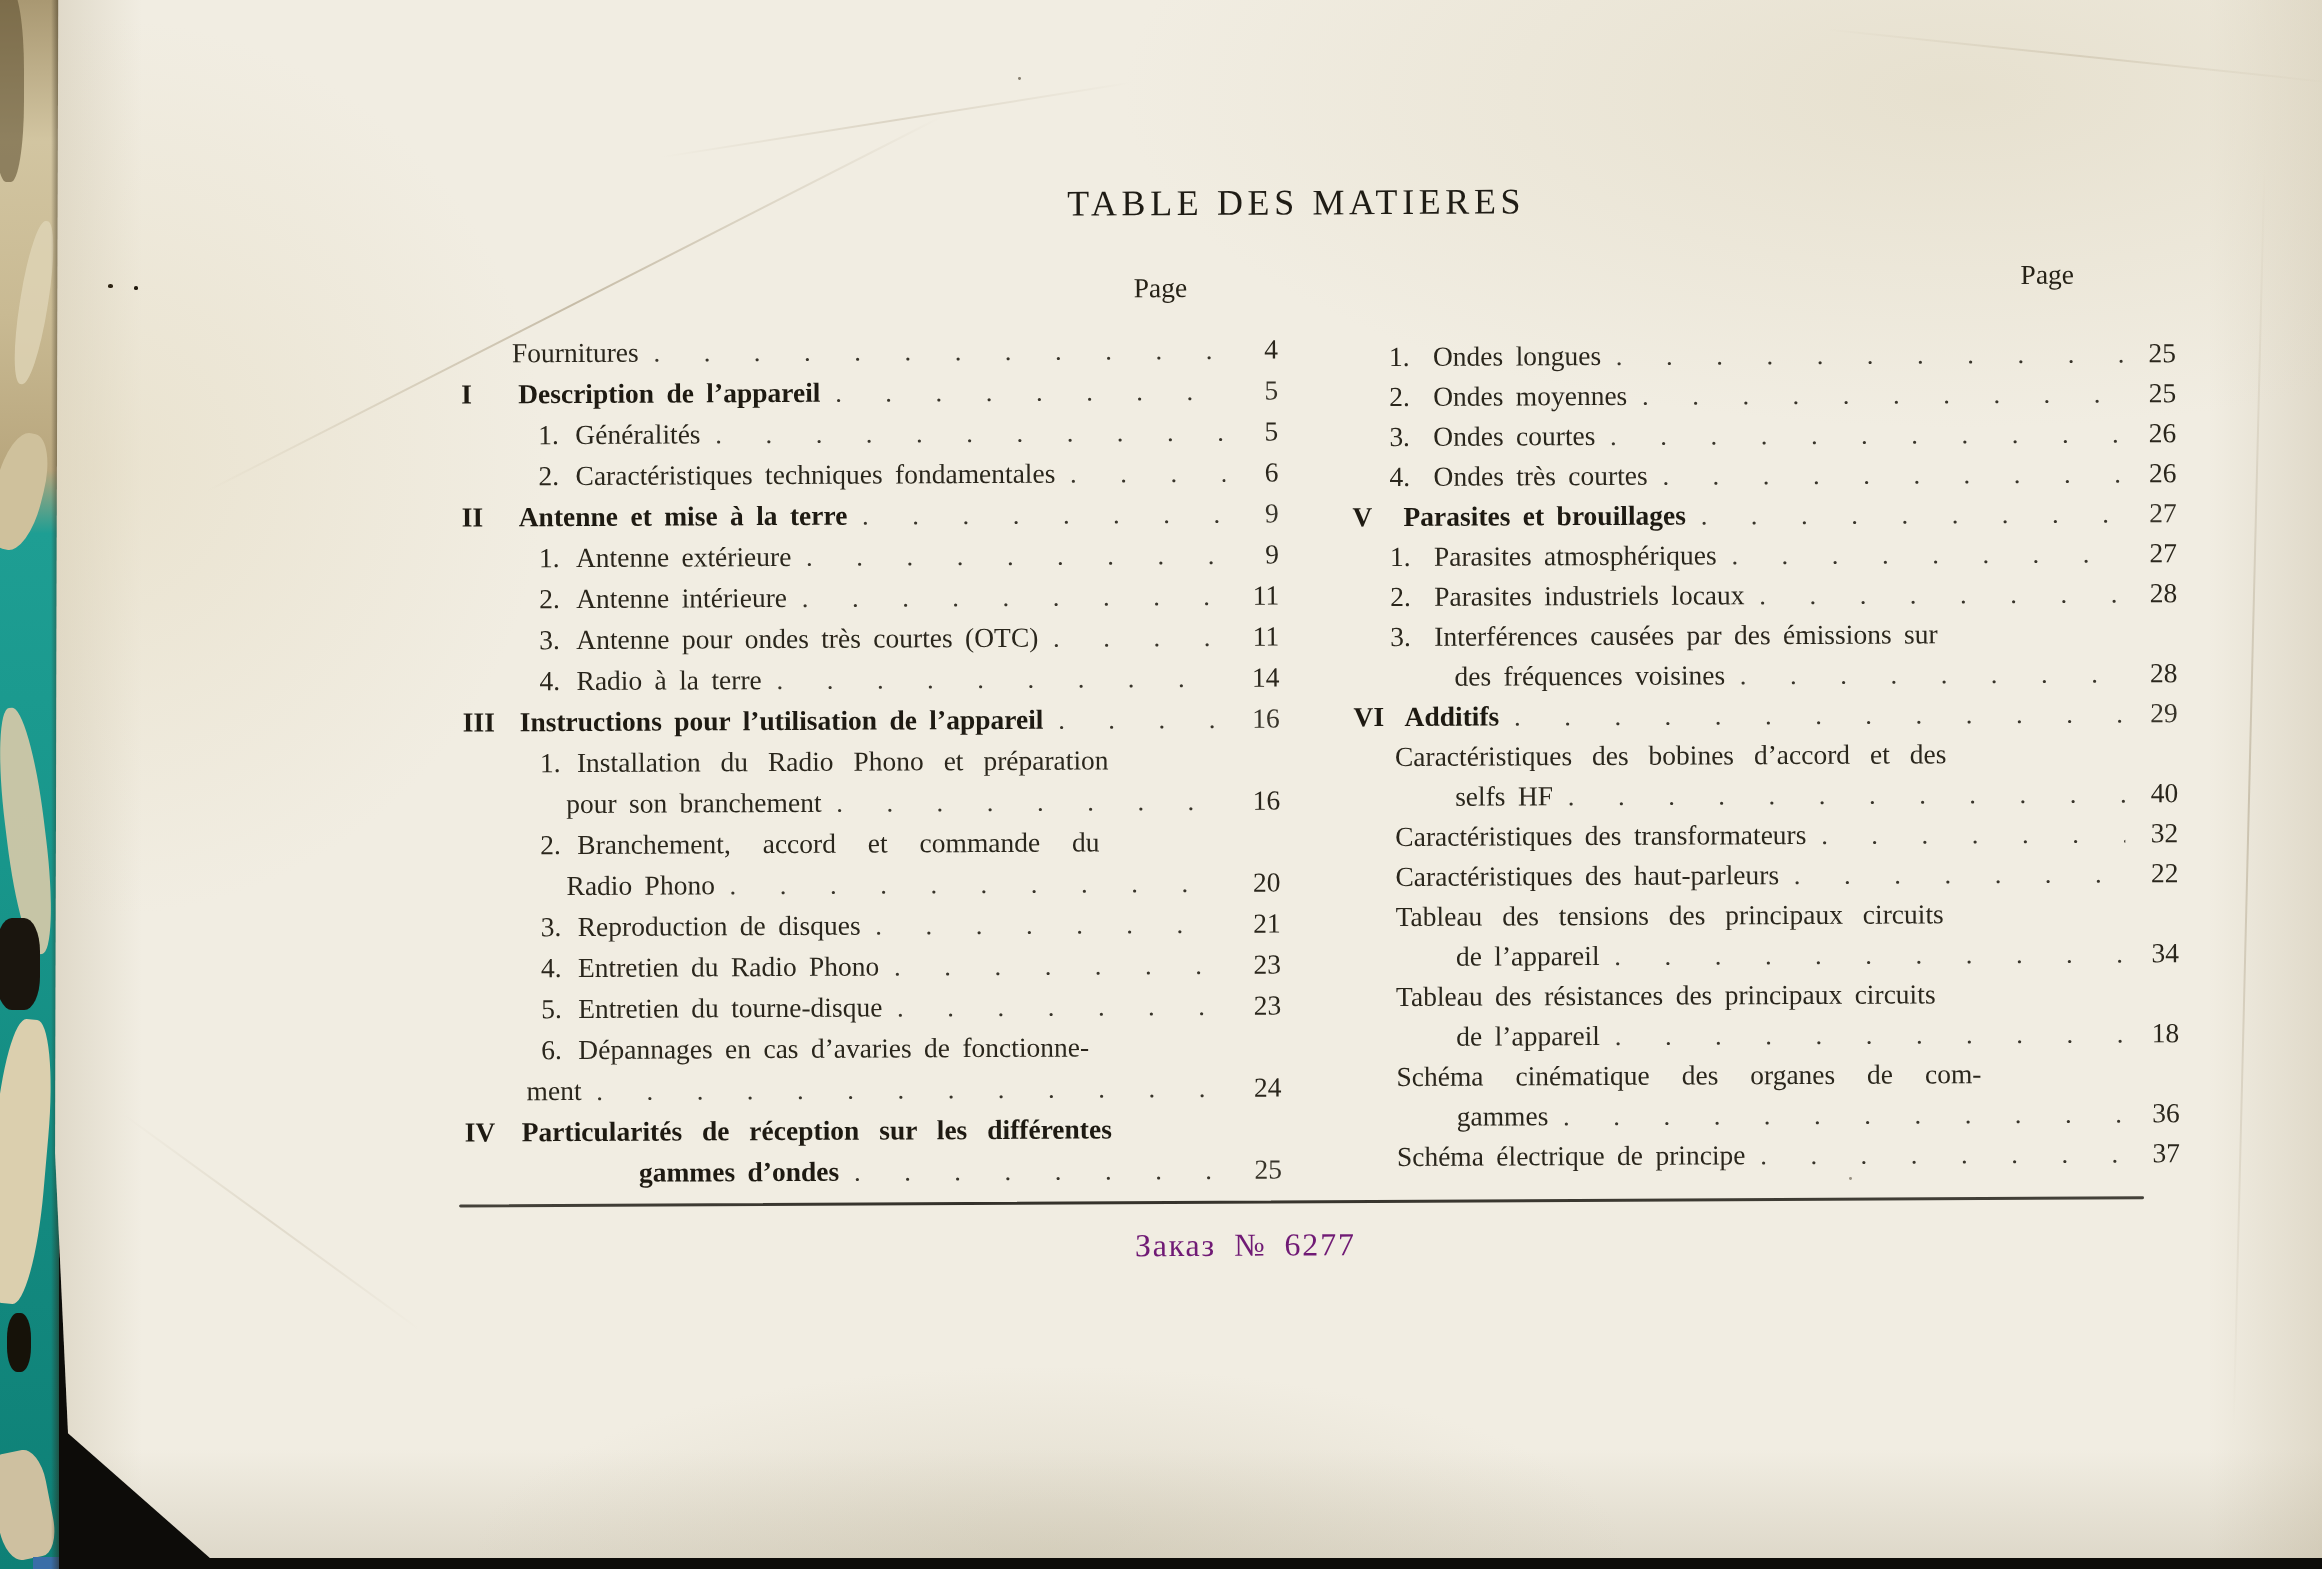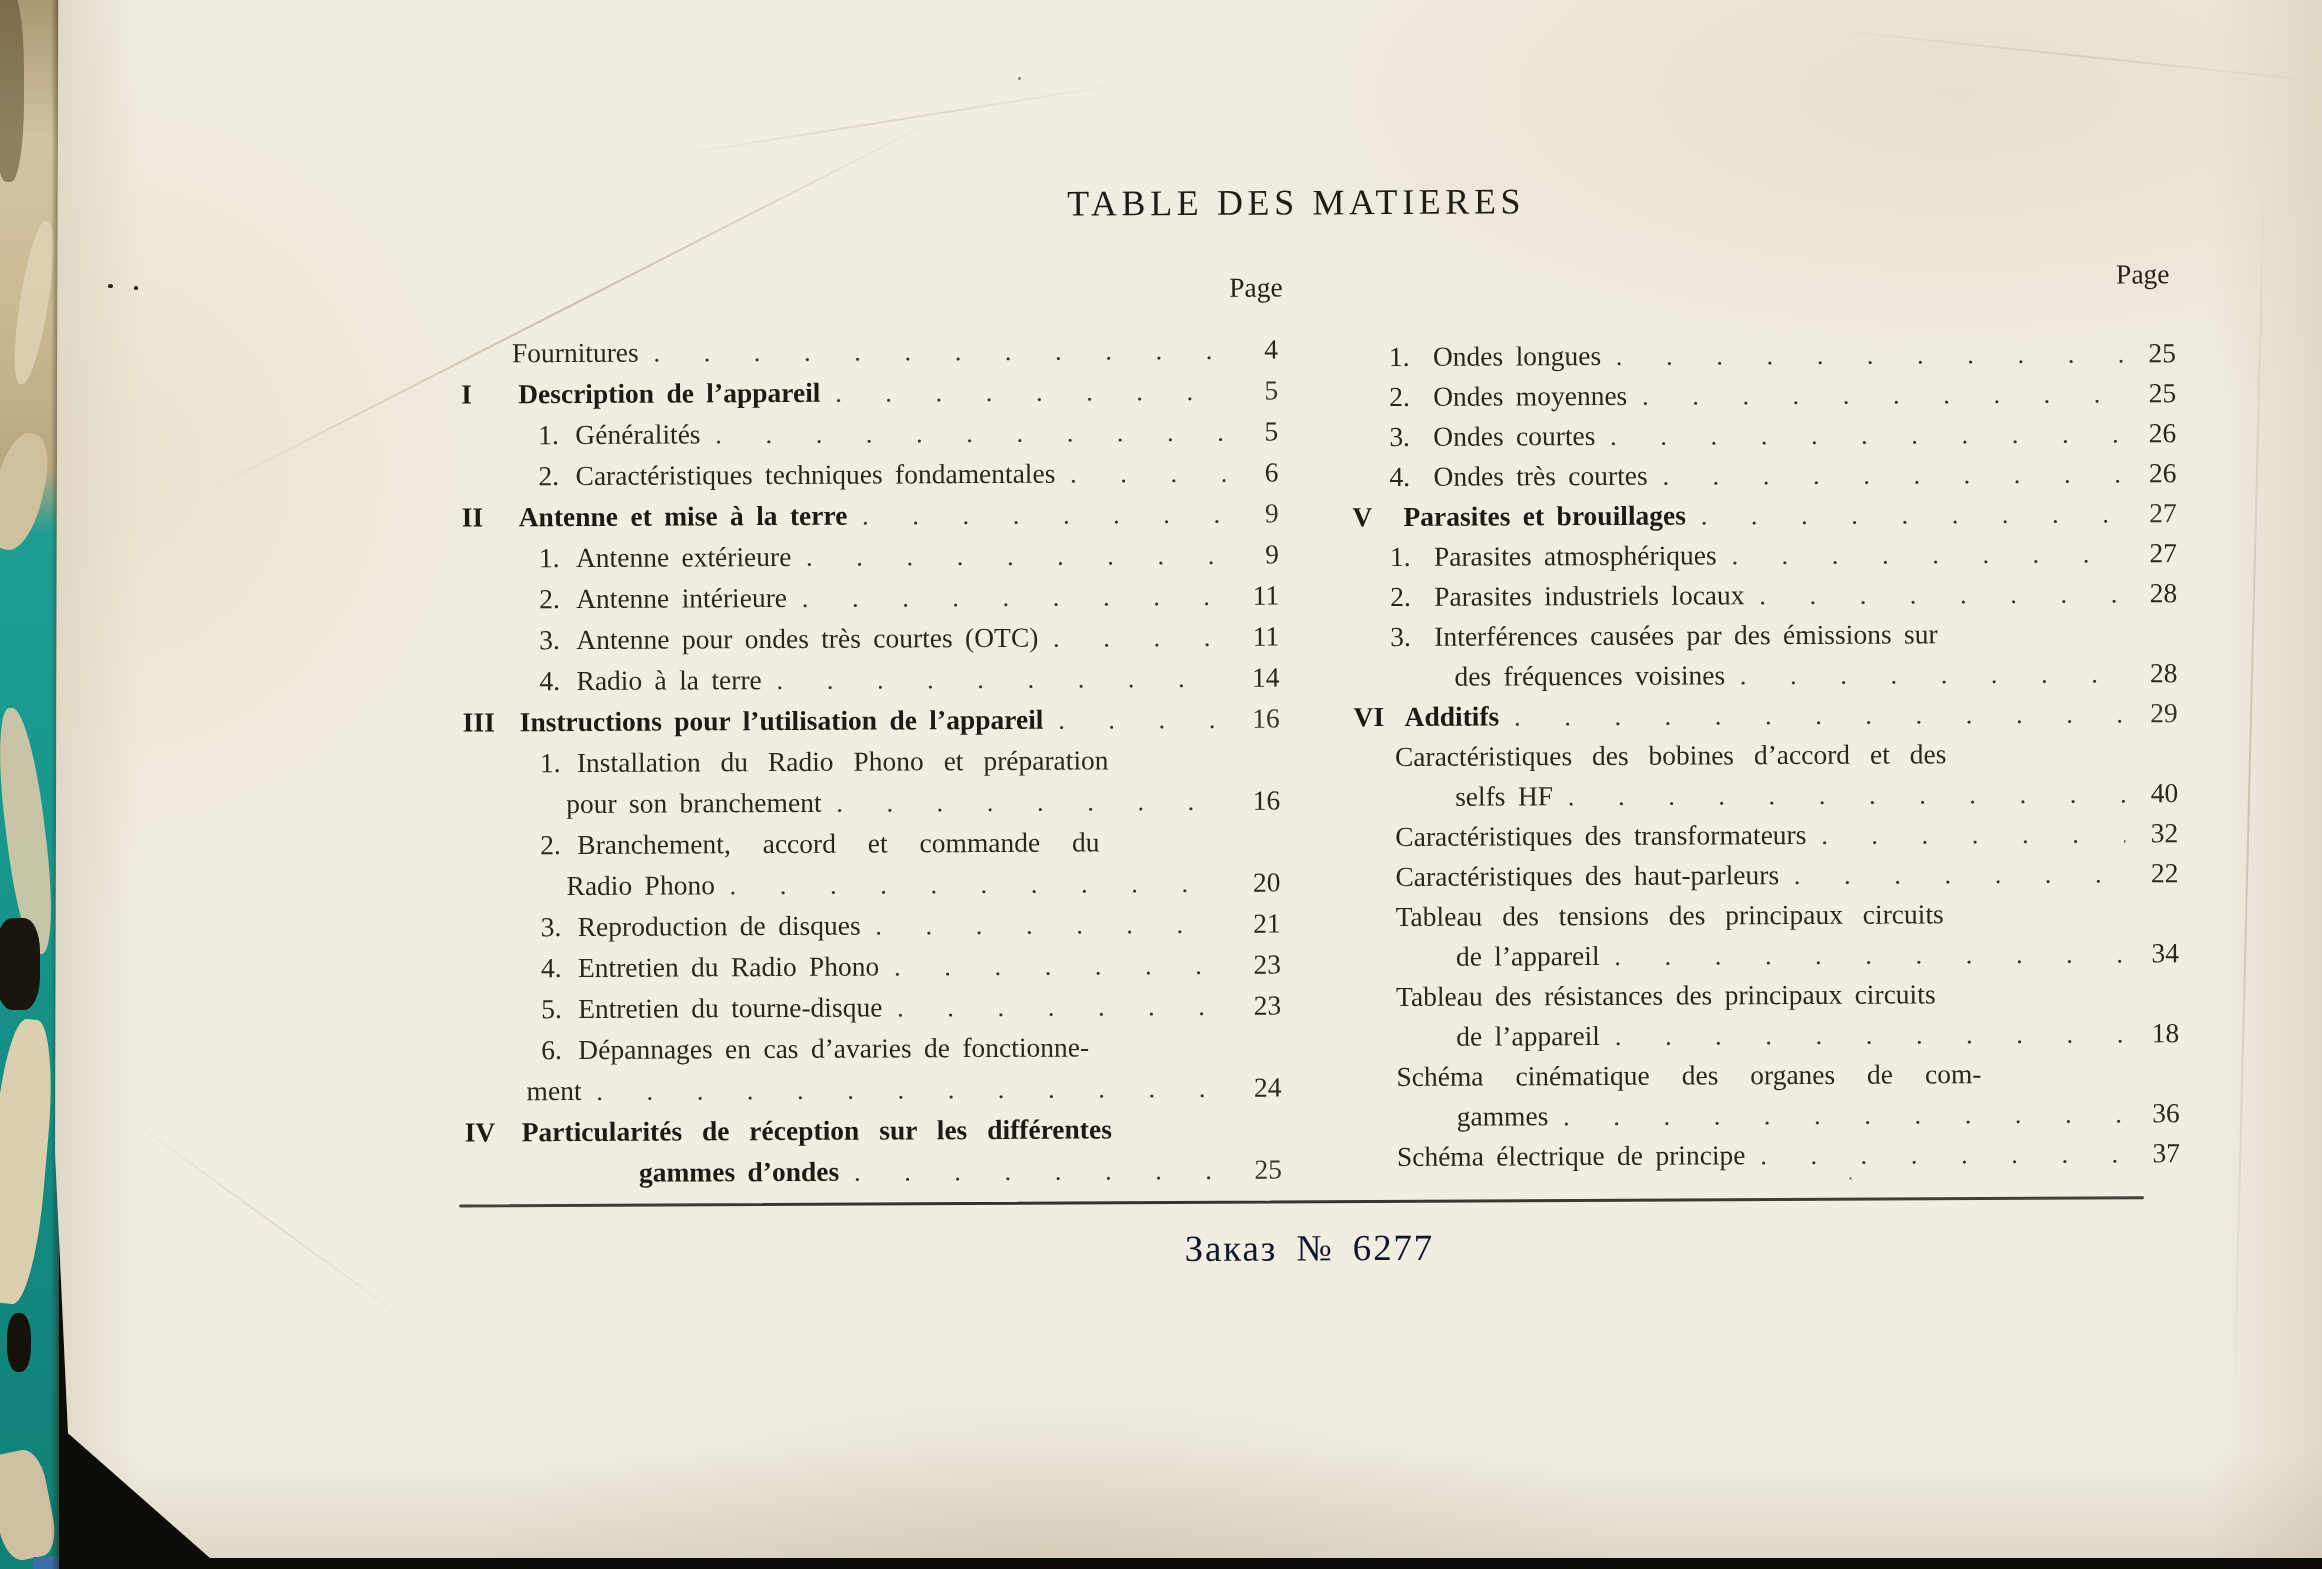--- a/index.html
+++ b/index.html
@@ -59,21 +59,21 @@
   .s1{left:57px;top:284px;width:4.6px;height:3.7px;background:#2d2414;}
   .s2{left:83px;top:286px;width:3.7px;height:3.7px;background:#1f180c;}
   .s3{left:967px;top:77px;width:2.8px;height:2.8px;opacity:.6;}
   .s4{left:1798px;top:1177px;width:2.8px;height:2.8px;opacity:.5;}
   
   .print{position:absolute;inset:0;transform:rotate(-0.28deg);font-size:27.5px;}
   .title{
     position:absolute;left:1248px;top:182px;transform:translateX(-50%);
     font-size:36px;letter-spacing:4.6px;white-space:nowrap;color:#1f1c15;
   }
-  .pagelabel{position:absolute;width:149px;text-align:right;color:#262217;}
+  .pagelabel{position:absolute;width:149px;text-align:left;color:#262217;}
   .pl-left{left:1085px;top:272px;}
   .pl-right{left:1972px;top:263px;}
   .col{position:absolute;width:817px;}
   .col-left{left:412px;top:334px;}
   .col-right{left:1301px;top:342px;width:826px;}
   .row{display:flex;align-items:baseline;white-space:nowrap;word-spacing:5.5px;}
   .col-left .row{height:41px;}
   .col-right .row{height:40px;}
   .m{flex:none;}
   .t{flex:none;}
@@ -102,22 +102,22 @@
   .section, .contb{font-weight:700;color:#1e1a12;}
   .section .pg,.section .dots,.contb .pg,.contb .dots{font-weight:400;color:#38342a;}
   .sp1 .t{word-spacing:13px;}
   .sp2 .t{word-spacing:25px;}
   .rule{
     position:absolute;left:406px;top:1201px;width:1685px;height:2.8px;
     background:linear-gradient(to right,#45423a, #34312a 30%, #3c3931 70%, #45423a);
     border-radius:1.8px;
   }
   .footer{
-    position:absolute;left:1256px;top:1227px;transform:translateX(-50%);
-    font-size:37px;letter-spacing:1.8px;word-spacing:8.3px;color:#0f172a;white-space:nowrap;
+    position:absolute;left:1192px;top:1227px;transform:translateX(-50%);
+    font-size:32px;letter-spacing:1.8px;word-spacing:8.3px;color:#701a75;white-space:nowrap;
   }
 </style>
 </head>
 <body>
 
 <div class="spine">
   <div class="tear t7"></div>
   <div class="tear t8"></div>
   <div class="tear t1"></div>
   <div class="tear t2"></div>

